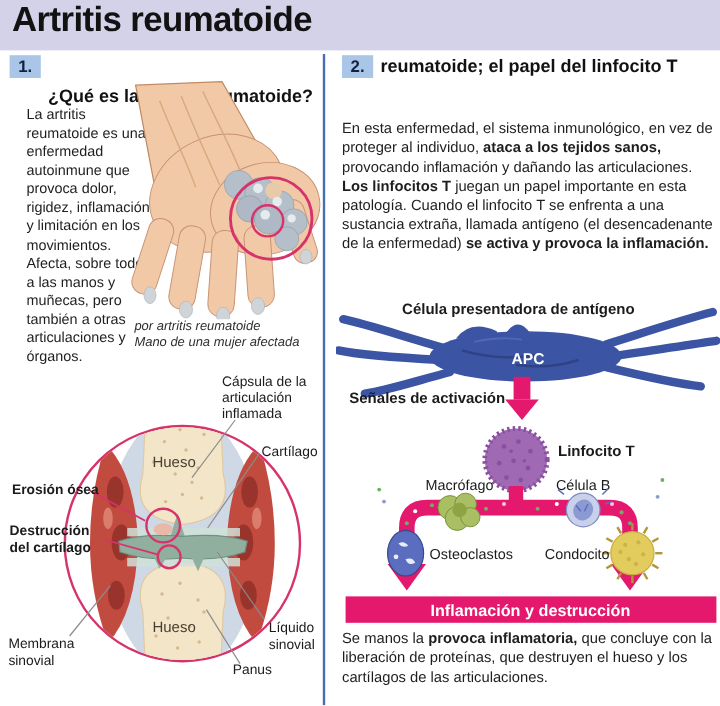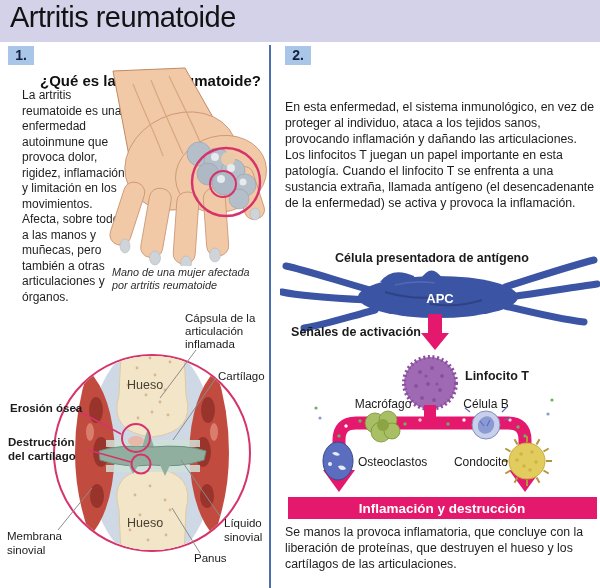--- a/index.html
+++ b/index.html
@@ -1,25 +1,25 @@
 <!DOCTYPE html>
 <html><head>
 <meta charset="utf-8">
 <style>
   html,body{margin:0;padding:0;background:#fff;}
   .page{position:relative;width:600px;height:588px;background:#ffffff;
         font-family:"Liberation Sans",sans-serif;overflow:hidden;color:#1b1b1b;}
   .title-band{position:absolute;left:0;top:0;width:600px;height:42px;background:#d4d2e8;}
-  .title-text{position:absolute;left:10px;top:1px;font-size:29px;font-weight:normal;color:#121212;letter-spacing:-0.5px;}
+  .title-text{position:absolute;left:10px;top:1px;font-size:29px;font-weight:bold;color:#121212;letter-spacing:-0.5px;}
   .divider{position:absolute;left:269px;top:45px;width:2px;height:543px;background:#4a6db3;}
   .numbox{position:absolute;width:26px;height:19px;background:#a9c6e8;color:#13203f;
           font-weight:bold;font-size:14px;text-align:center;line-height:19px;}
   .sec-heading{position:absolute;font-size:15px;font-weight:bold;color:#111;line-height:17px;}
   .para{position:absolute;font-size:12px;line-height:15.5px;color:#1e1e1e;}
-  .para b{font-weight:normal;}
+  .para b{font-weight:bold;}
   .caption{position:absolute;left:112px;top:266px;width:170px;font-size:10.8px;font-style:italic;
            color:#2e2e2e;line-height:13px;}
   .figure{position:absolute;}
   svg text{font-family:"Liberation Sans",sans-serif;fill:#1b1b1b;}
   .lbl{font-size:11.5px;}
   .lblb{font-size:11.5px;font-weight:bold;}
   .hueso{font-size:12.5px;fill:#473f33;}
   .dlbl{font-size:12px;}
   .dlblb{font-size:12.5px;font-weight:bold;}
   .apcTxt{font-size:13px;font-weight:bold;fill:#ffffff;}
@@ -76,22 +76,22 @@
       <ellipse cx="112" cy="189" rx="5.5" ry="7" fill="#cfd4d8" stroke="#a9b2ba" stroke-width="0.5"></ellipse>
       <ellipse cx="152" cy="148" rx="5" ry="6" fill="#cfd4d8" stroke="#a9b2ba" stroke-width="0.5"></ellipse>
     </g>
     <g>
       <circle cx="123" cy="116" r="34" fill="none" stroke="#d6336b" stroke-width="2.4"></circle>
       <circle cx="120" cy="118" r="13" fill="none" stroke="#d6336b" stroke-width="2"></circle>
     </g>
   </svg>
 
   <div class="caption">
+    <div>por artritis reumatoide</div>
     <div>Mano de una mujer afectada</div>
-    <div>por artritis reumatoide</div>
   </div>
 
   <svg class="figure" style="left:0;top:300px;" width="270" height="288" viewBox="0 0 270 288">
     <defs>
       <clipPath id="jointClip">
           <circle cx="152" cy="153" r="97"></circle>
         </clipPath>
     </defs>
     <circle cx="152" cy="153" r="98" fill="#ffffff" stroke="#d6336b" stroke-width="2"></circle>
     <g clip-path="url(#jointClip)">
@@ -184,20 +184,21 @@
     <text class="lbl" x="7" y="240">Membrana</text>
     <text class="lbl" x="7" y="254">sinovial</text>
     <text class="hueso" x="127" y="227">Hueso</text>
     <text class="lbl" x="224" y="227">Líquido</text>
     <text class="lbl" x="224" y="241">sinovial</text>
     <text class="lbl" x="194" y="262">Panus</text>
   </svg>
 
   <div class="numbox" style="left:285px;top:46px;">2.</div>
   <div class="sec-heading" style="left:317px;top:47px;">
+    <span style="display:block">reumatoide; el papel del linfocito T</span>
   </div>
 
   <div class="para" style="left:285px;top:99px;width:312px;font-size:12.3px;line-height:16px;"><span>En esta enfermedad, el sistema inmunológico, en vez de proteger al individuo, </span><b>ataca a los tejidos sanos,</b><span> provocando inflamación y dañando las articulaciones. </span><b>Los linfocitos T</b><span> juegan un papel importante en esta patología. Cuando el linfocito T se enfrenta a una sustancia extraña, llamada antígeno (el desencadenante de la enfermedad) </span><b>se activa y provoca la inflamación.</b></div>
 
   <svg class="figure" style="left:280px;top:240px;" width="320" height="280" viewBox="0 0 320 280">
     <text class="dlblb" x="152" y="22" text-anchor="middle">Célula presentadora de antígeno</text>
 
     <g>
       <g stroke="#3c54a4" stroke-width="7" stroke-linecap="round" fill="none">
         <path d="M90,50 C55,40 25,30 6,26"></path>

